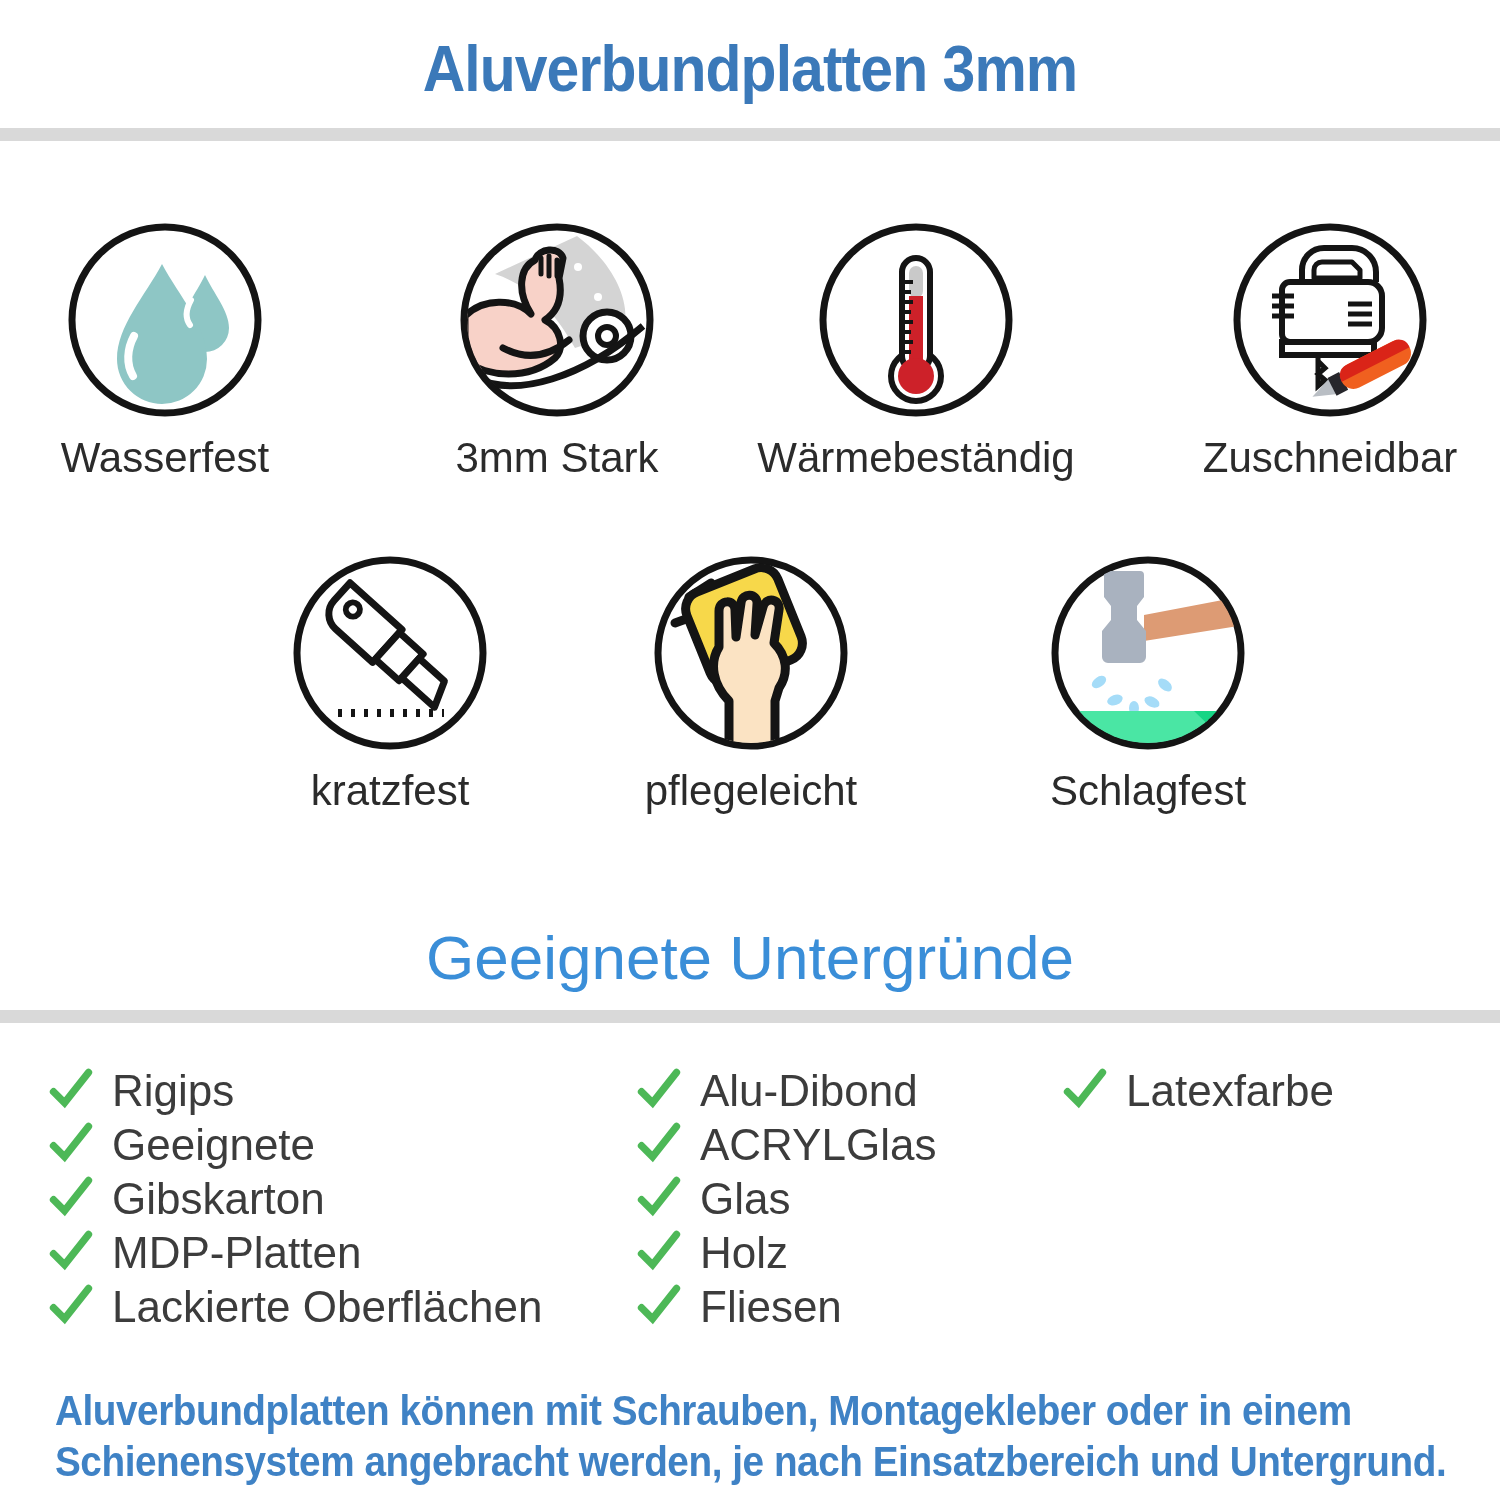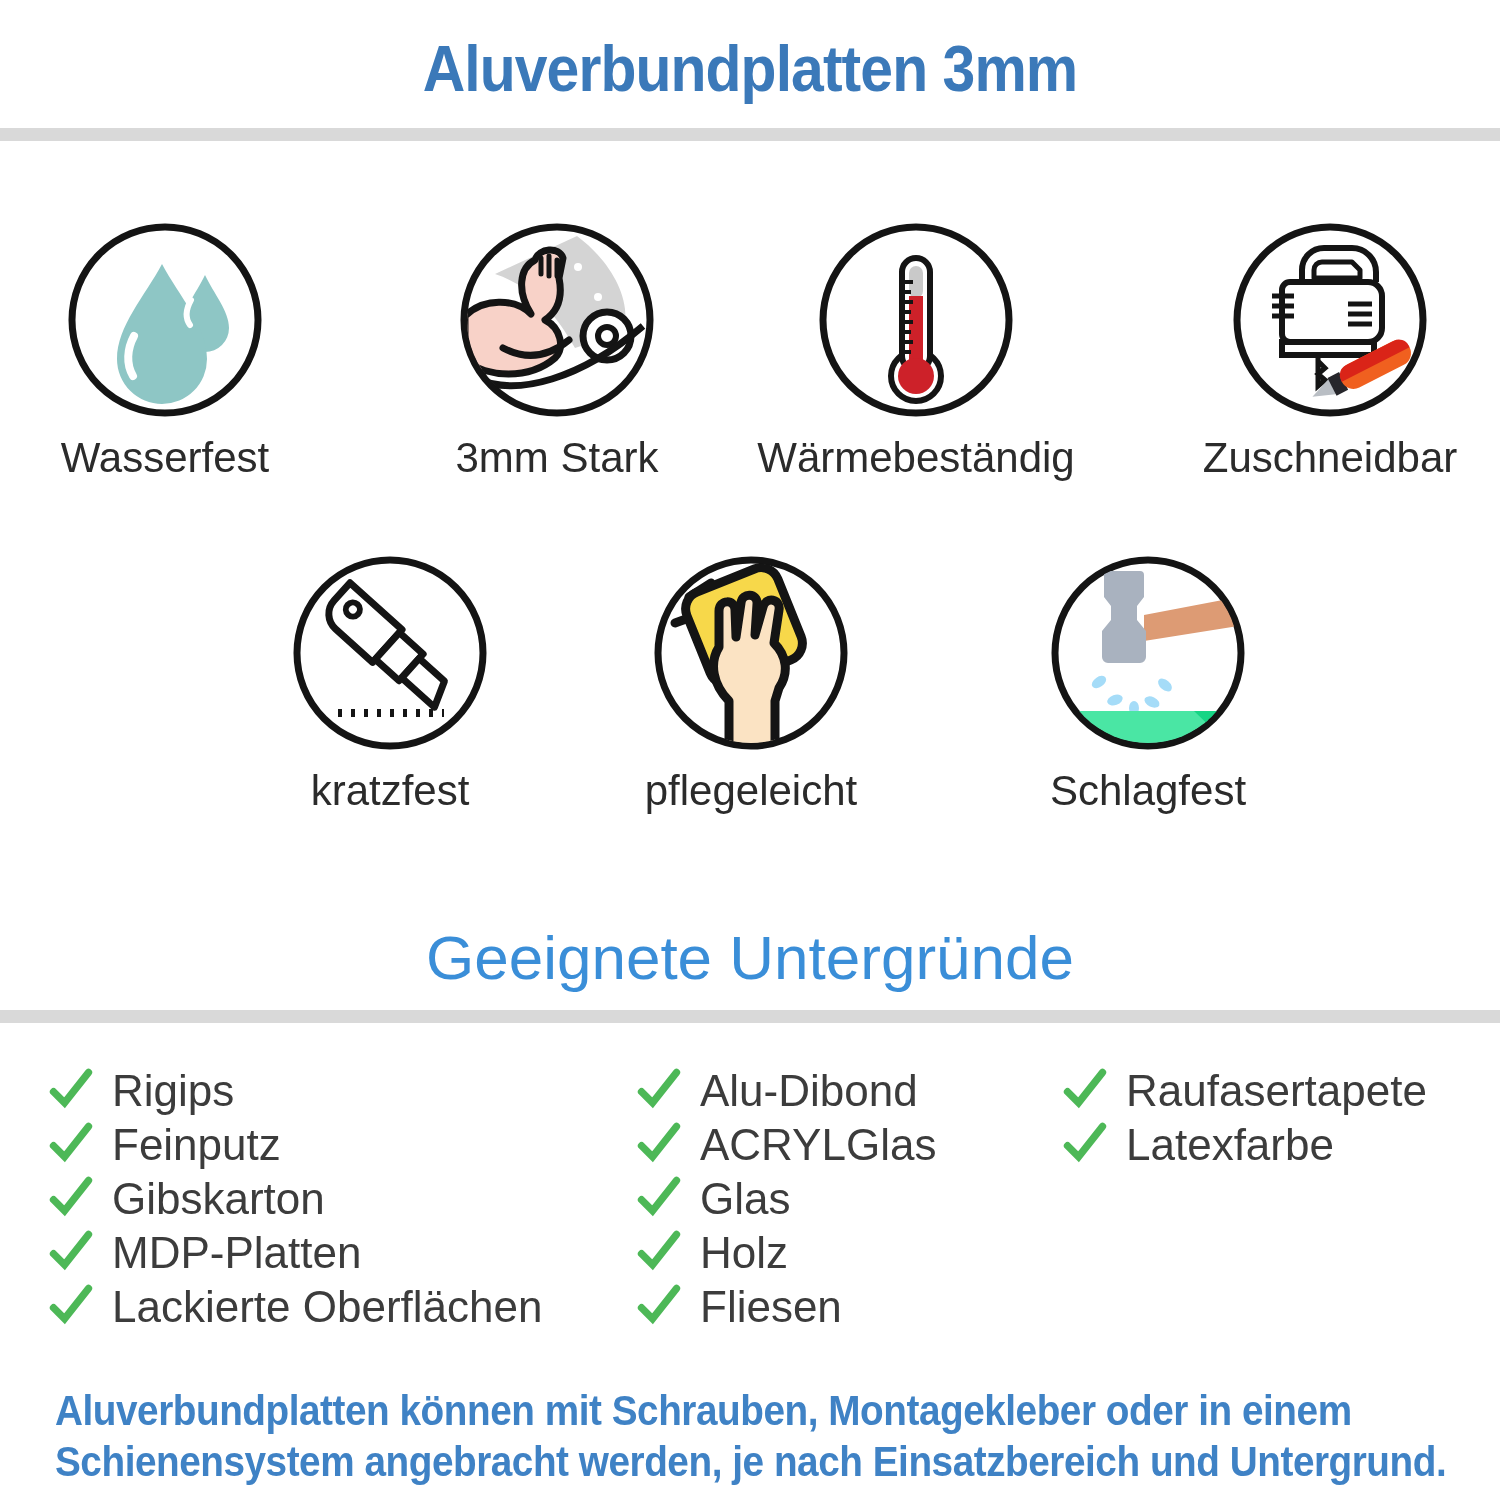--- a/index.html
+++ b/index.html
@@ -182,21 +182,21 @@
   <div class="check-item">
     <svg viewBox="0 0 100 100">
         <path d="M12 56 L36 80 L88 14" stroke="#4db857" stroke-width="16" fill="none" stroke-linecap="round" stroke-linejoin="miter"></path>
       </svg>
     <span>Rigips</span>
   </div>
   <div class="check-item">
     <svg viewBox="0 0 100 100">
         <path d="M12 56 L36 80 L88 14" stroke="#4db857" stroke-width="16" fill="none" stroke-linecap="round" stroke-linejoin="miter"></path>
       </svg>
-    <span>Feinputz</span>
+    <span>Geeignete</span>
   </div>
   <div class="check-item">
     <svg viewBox="0 0 100 100">
         <path d="M12 56 L36 80 L88 14" stroke="#4db857" stroke-width="16" fill="none" stroke-linecap="round" stroke-linejoin="miter"></path>
       </svg>
     <span>Gibskarton</span>
   </div>
   <div class="check-item">
     <svg viewBox="0 0 100 100">
         <path d="M12 56 L36 80 L88 14" stroke="#4db857" stroke-width="16" fill="none" stroke-linecap="round" stroke-linejoin="miter"></path>
@@ -238,26 +238,20 @@
   </div>
   <div class="check-item">
     <svg viewBox="0 0 100 100">
         <path d="M12 56 L36 80 L88 14" stroke="#4db857" stroke-width="16" fill="none" stroke-linecap="round" stroke-linejoin="miter"></path>
       </svg>
     <span>Fliesen</span>
   </div>
 </div>
 
 <div class="check-col" style="left:1062px">
-  <div class="check-item">
-    <svg viewBox="0 0 100 100">
-        <path d="M12 56 L36 80 L88 14" stroke="#4db857" stroke-width="16" fill="none" stroke-linecap="round" stroke-linejoin="miter"></path>
-      </svg>
-    <span>Raufasertapete</span>
-  </div>
   <div class="check-item">
     <svg viewBox="0 0 100 100">
         <path d="M12 56 L36 80 L88 14" stroke="#4db857" stroke-width="16" fill="none" stroke-linecap="round" stroke-linejoin="miter"></path>
       </svg>
     <span>Latexfarbe</span>
   </div>
 </div>
 
 <div class="footer">
   <div>Aluverbundplatten können mit Schrauben, Montagekleber oder in einem</div>

